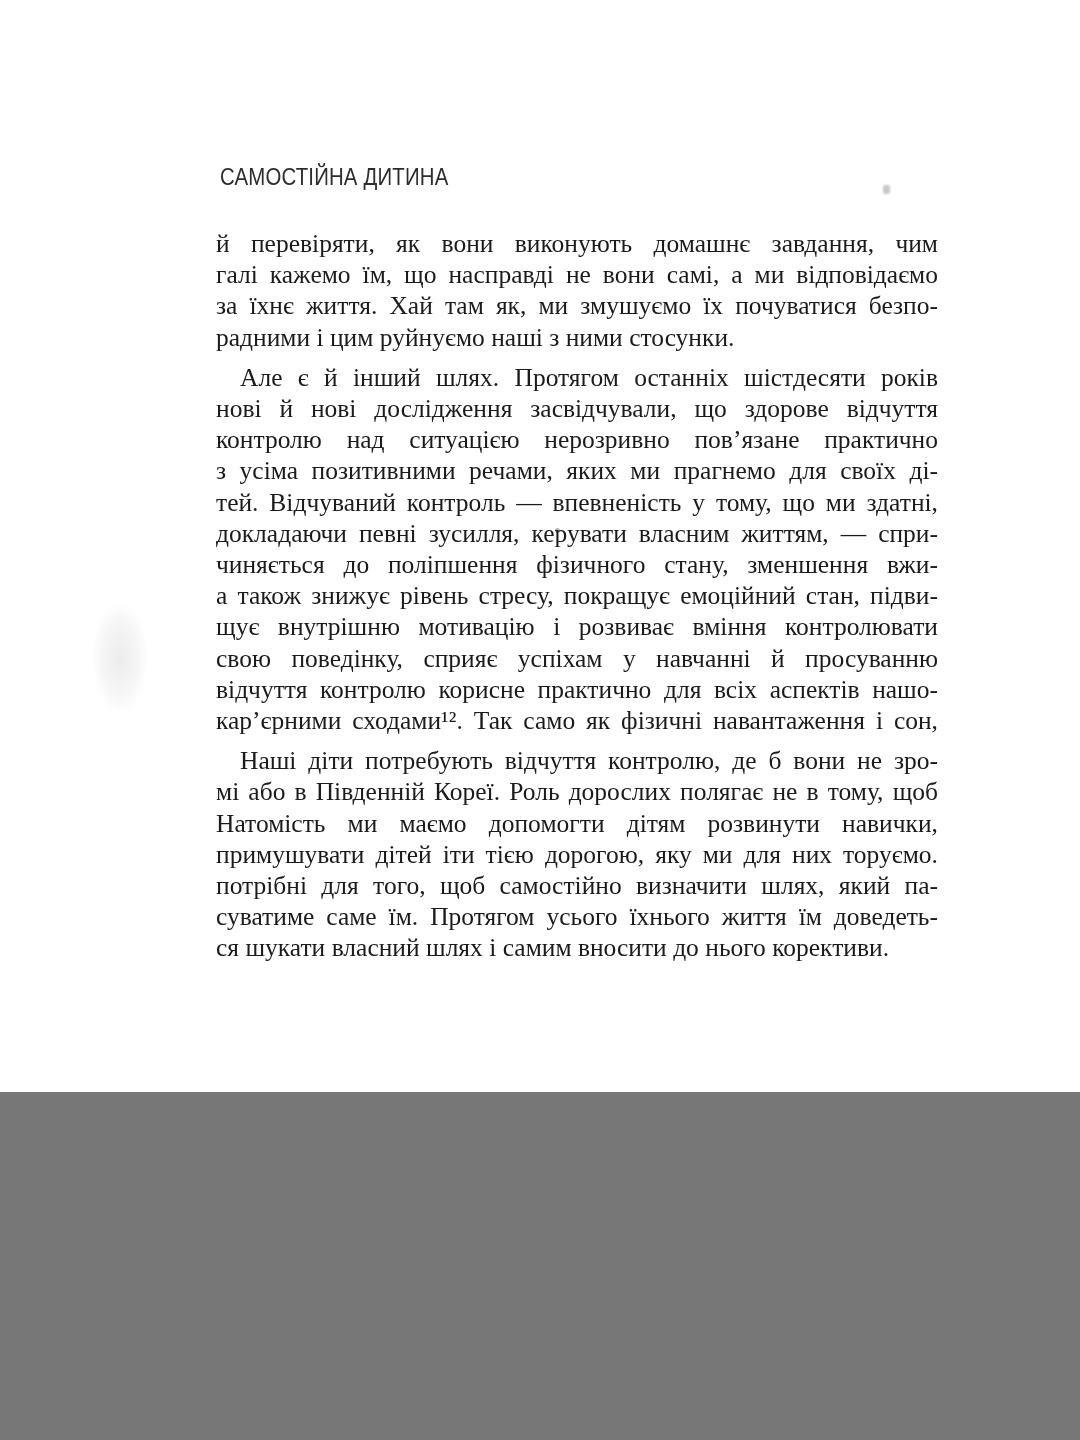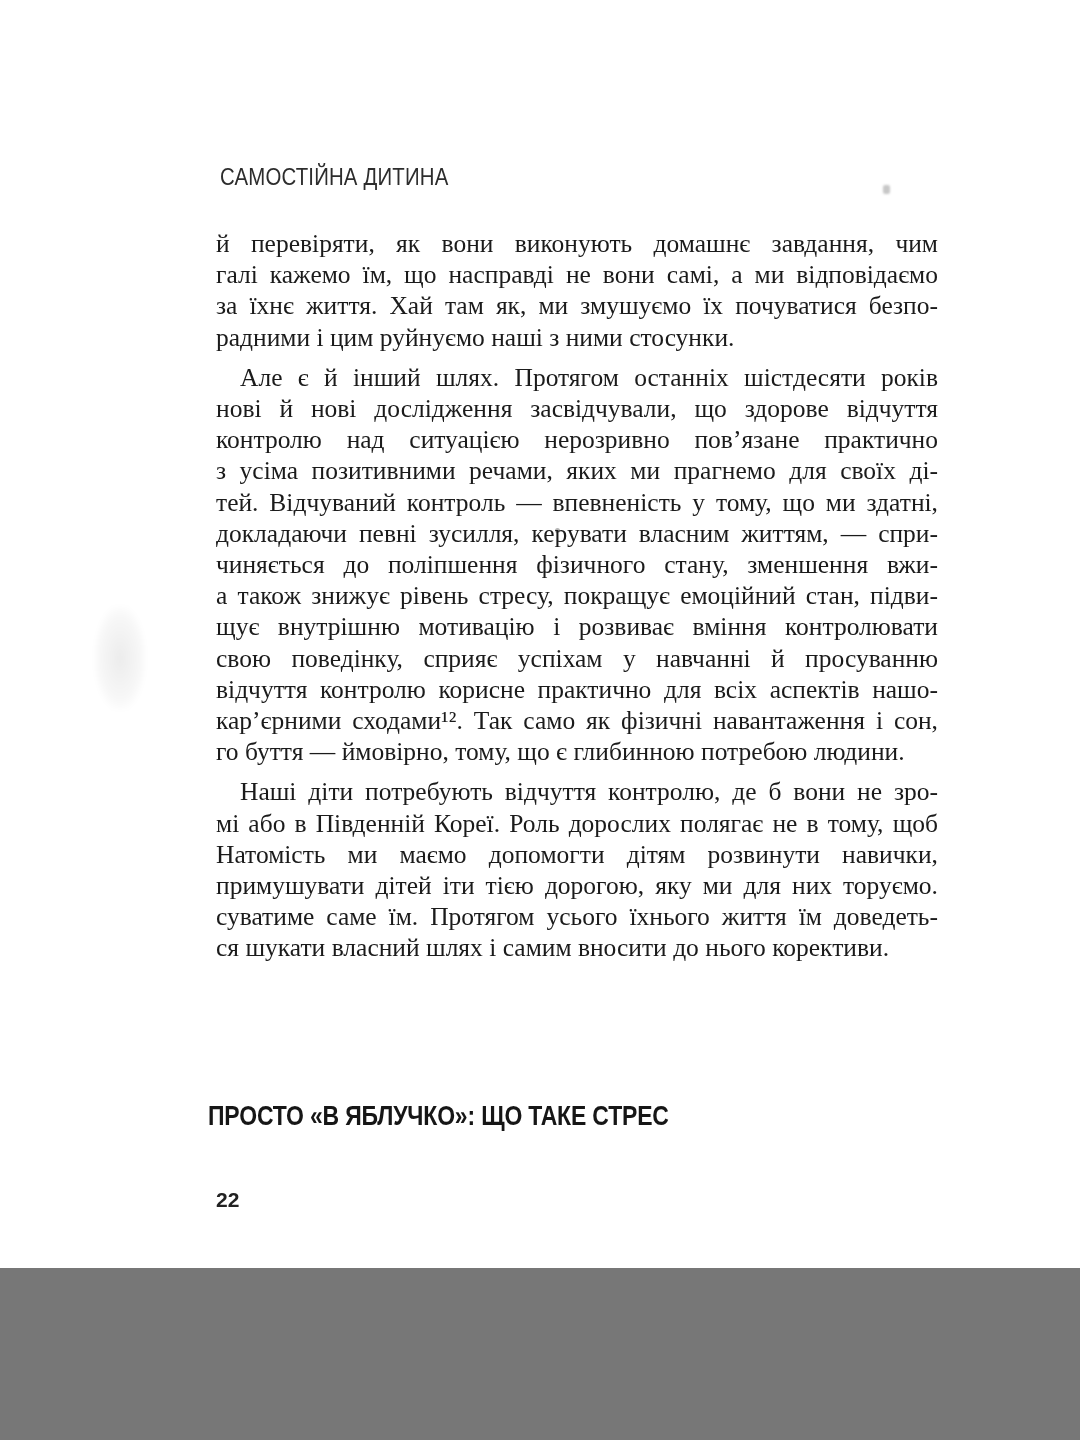--- a/index.html
+++ b/index.html
@@ -1,18 +1,18 @@
 <!DOCTYPE html>
 <html lang="uk" style="--paper: #ffffff; --ink: #1b1b1b;"><head>
 <meta charset="utf-8">
 <style>
   html,body{margin:0;padding:0;background:#777;}
   .page{
     position:relative;
-    width:1080px;height:1268px;
+    width:1080px;height:1092px;
     margin:0 auto;
     background:var(--paper,#ffffff);
     overflow:hidden;
     font-family:"Liberation Serif","DejaVu Serif",serif;
     color:var(--ink,#1b1b1b);
   }
   .running-head{
     position:absolute;left:220px;top:163px;
     font-family:"Liberation Sans","DejaVu Sans",sans-serif;
     font-size:24px;font-weight:400;color:#2d2d2d;
@@ -89,27 +89,27 @@
         <div class="line">контролю над ситуацією нерозривно пов’язане практично</div>
         <div class="line">з усіма позитивними речами, яких ми прагнемо для своїх ді-</div>
         <div class="line">тей. Відчуваний контроль — впевненість у тому, що ми здатні,</div>
         <div class="line">докладаючи певні зусилля, керувати власним життям, — спри-</div>
         <div class="line">чиняється до поліпшення фізичного стану, зменшення вжи-</div>
         <div class="line">а також знижує рівень стресу, покращує емоційний стан, підви-</div>
         <div class="line">щує внутрішню мотивацію і розвиває вміння контролювати</div>
         <div class="line">свою поведінку, сприяє успіхам у навчанні й просуванню</div>
         <div class="line">відчуття контролю корисне практично для всіх аспектів нашо-</div>
         <div class="line">кар’єрними сходами¹². Так само як фізичні навантаження і сон,</div>
-        <div class="line para-end">го буття — ймовірно, тому, що є глибинною потребою людини.</div>
       </div>
       <div class="para">
         <div class="line indent">Наші діти потребують відчуття контролю, де б вони не зро-</div>
         <div class="line">мі або в Південній Кореї. Роль дорослих полягає не в тому, щоб</div>
         <div class="line">Натомість ми маємо допомогти дітям розвинути навички,</div>
         <div class="line">примушувати дітей іти тією дорогою, яку ми для них торуємо.</div>
+        <div class="line">потрібні для того, щоб самостійно визначити шлях, який па-</div>
         <div class="line">суватиме саме їм. Протягом усього їхнього життя їм доведеть-</div>
         <div class="line para-end">ся шукати власний шлях і самим вносити до нього корективи.</div>
       </div>
     </main>
 
   <h2 class="section-heading">ПРОСТО «В ЯБЛУЧКО»: ЩО ТАКЕ СТРЕС</h2>
 
 
   <footer class="page-number">22</footer>
 

